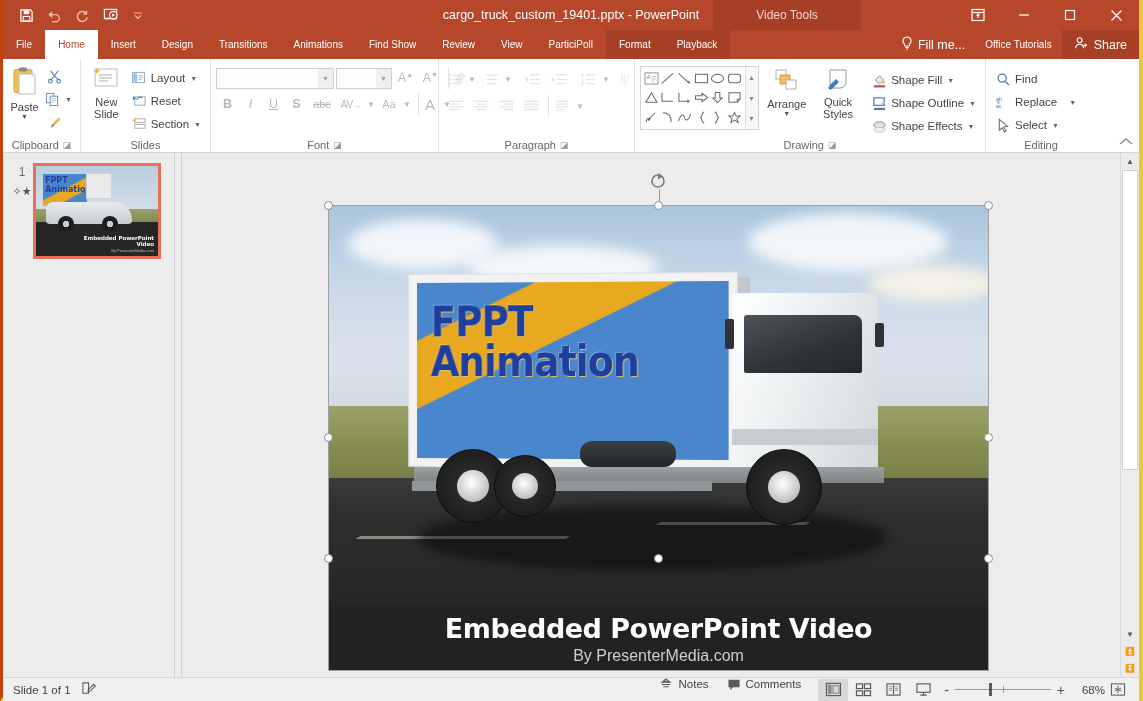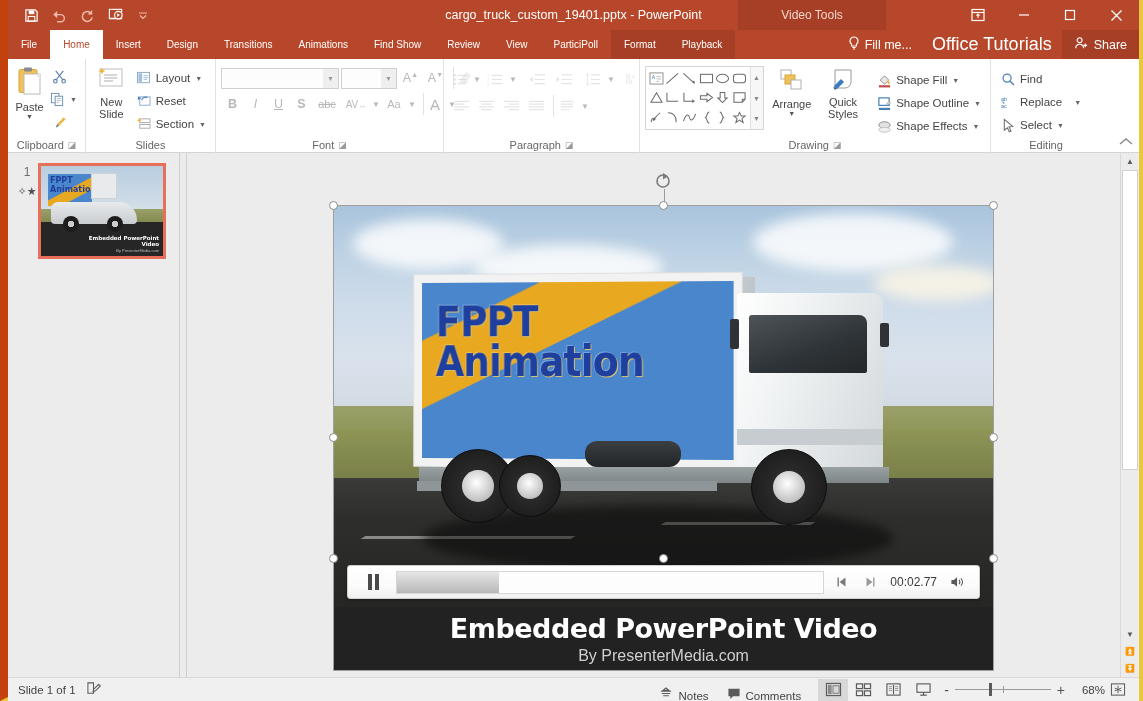--- a/index.html
+++ b/index.html
@@ -7,21 +7,21 @@
   html, body {
     width: 1143px; height: 701px;
     overflow: hidden;
     font-family: "Liberation Sans", sans-serif;
     background: #ffffff;
   }
   #app {
     position: relative;
     width: 1143px; height: 701px;
     background: #f0f0f0;
-    border-left: 8px solid #c2410c;
+    border-left: 3px solid #c2410c;
     border-right: 4px solid #e9c93c;
     border-bottom: 4px solid #e9c93c;
   }
 
   
   .titlebar {
     position: relative;
     height: 30px;
     background: #b7472a;
     display: flex; align-items: center;
@@ -39,21 +39,21 @@
     left: 0; right: 0; top: 0; height: 30px;
     display: flex; align-items: center; justify-content: center;
     color: #ffffff; font-size: 12.5px;
     pointer-events: none;
   }
   .ctx-tab-head {
     position: absolute;
     left: 710px; top: 0; width: 148px; height: 30px;
     background: #a63f26;
     display: flex; align-items: center; justify-content: center;
-    color: #f3d4cb; font-size: 12px; margin-left: 20px;
+    color: #f3d4cb; font-size: 12px;
   }
   .winbtns {
     position: absolute; right: 0; top: 0; height: 30px;
     display: flex; align-items: center;
   }
   .winbtn {
     width: 46px; height: 30px;
     display: flex; align-items: center; justify-content: center;
     color: #ffffff;
   }
@@ -74,21 +74,21 @@
   .tab.active { background: #ffffff; color: #b7472a; }
   .tab.ctx { background: #a63f26; }
   .tabstrip .right-area {
     position: absolute; right: 0; top: 0; height: 29px;
     display: flex; align-items: center;
   }
   .tellme {
     display: flex; align-items: center; gap: 5px;
     color: #ffffff; font-size: 12.5px; padding: 0 10px; height: 29px;
   }
-  .office-tut { color: #fff; font-size: 18px; padding: 0 10px; display:flex; align-items:center; height:29px; }
+  .office-tut { color: #fff; font-size: 10px; padding: 0 10px; display:flex; align-items:center; height:29px; }
   .share-btn {
     display: flex; align-items: center; gap: 5px;
     background: #a63f26; color: #ffffff; font-size: 12.5px;
     padding: 0 12px; height: 29px;
   }
 
   
   .ribbon {
     height: 94px;
     background: #ffffff;
@@ -399,21 +399,21 @@
 
   
   .statusbar {
     height: 24px; background: #f0f0f0;
     border-top: 1px solid #d8d8d8;
     display: flex; align-items: center;
     font-size: 11.5px; color: #444;
   }
   .sb-left { display: flex; align-items: center; gap: 10px; padding-left: 10px; }
   .sb-right { margin-left: auto; display: flex; align-items: center; padding-right: 8px; }
-  .sb-item { display: flex; align-items: flex-end; gap: 5px; padding: 0 9px; height: 24px; }
+  .sb-item { display: flex; align-items: flex-start; gap: 5px; padding: 0 9px; height: 24px; }
   .viewbtn { width: 30px; height: 22px; display:flex; align-items:center; justify-content:center; color:#595959; }
   .viewbtn.active { background: #d8d8d8; }
   .zoomslider { display: flex; align-items: center; gap: 6px; padding: 0 6px; }
   .zs-track { width: 96px; height: 1px; background: #9a9a9a; position: relative; }
   .zs-mid { position: absolute; left: 50%; top: -3px; width: 1px; height: 7px; background: #9a9a9a; }
   .zs-knob { position: absolute; left: 36%; top: -6px; width: 3px; height: 13px; background: #5a5a5a; }
   .zs-sign { font-size: 14px; color: #555; line-height: 10px; }
   .zoompct { font-size: 11.5px; color: #444; width: 34px; text-align: right; }
   .fitbtn { width: 26px; display:flex; align-items:center; justify-content:center; color:#555; }
 </style>
@@ -1049,48 +1049,20 @@
           <div class="wheel" style="left:108px;top:244px;width:74px;height:74px"></div>
           <div class="wheel" style="left:166px;top:250px;width:62px;height:62px"></div>
           <div class="wheel" style="left:418px;top:244px;width:76px;height:76px"></div>
         </div>
 
         <div class="slide-caption">
           <div class="cap1">Embedded PowerPoint Video</div>
           <div class="cap2">By PresenterMedia.com</div>
         </div>
 
-        <div class="vcontrols">
-          <div class="playpause">
-            <i></i>
-              <i></i>
-          </div>
-          <div class="progress">
-            <div class="fill"></div>
-          </div>
-          <div class="vbtn">
-            <svg width="14" height="12" viewBox="0 0 14 12">
-                <path d="M9.5 1.5L3.5 6l6 4.5z" fill="#7a7a7a"></path>
-                <path d="M2.2 1.5v9" stroke="#7a7a7a" stroke-width="1.4"></path>
-              </svg>
-          </div>
-          <div class="vbtn">
-            <svg width="14" height="12" viewBox="0 0 14 12">
-                <path d="M4.5 1.5L10.5 6l-6 4.5z" fill="#9a9a9a"></path>
-                <path d="M11.8 1.5v9" stroke="#9a9a9a" stroke-width="1.4"></path>
-              </svg>
-          </div>
-          <div class="vtime">00:02.77</div>
-          <div class="vbtn">
-            <svg width="16" height="14" viewBox="0 0 17 14">
-                <path d="M1.5 5h2.5L7.5 2v10L4 9H1.5z" fill="#5a5a5a"></path>
-                <path d="M9.6 4.6a4 4 0 0 1 0 4.8M11.6 3a6.2 6.2 0 0 1 0 8" fill="none" stroke="#5a5a5a" stroke-width="1.1"></path>
-              </svg>
-          </div>
-        </div>
       </div>
 
       <div class="selrect">
         <div class="rotstem"></div>
         <div class="rothandle">
           <svg width="18" height="18" viewBox="0 0 18 18">
               <circle cx="8" cy="9" r="6" fill="none" stroke="#7a7a7a" stroke-width="1.6"></circle>
               <path d="M8 3v-2l5 3.2-5 3.2V5" fill="#7a7a7a"></path>
             </svg>
         </div>

